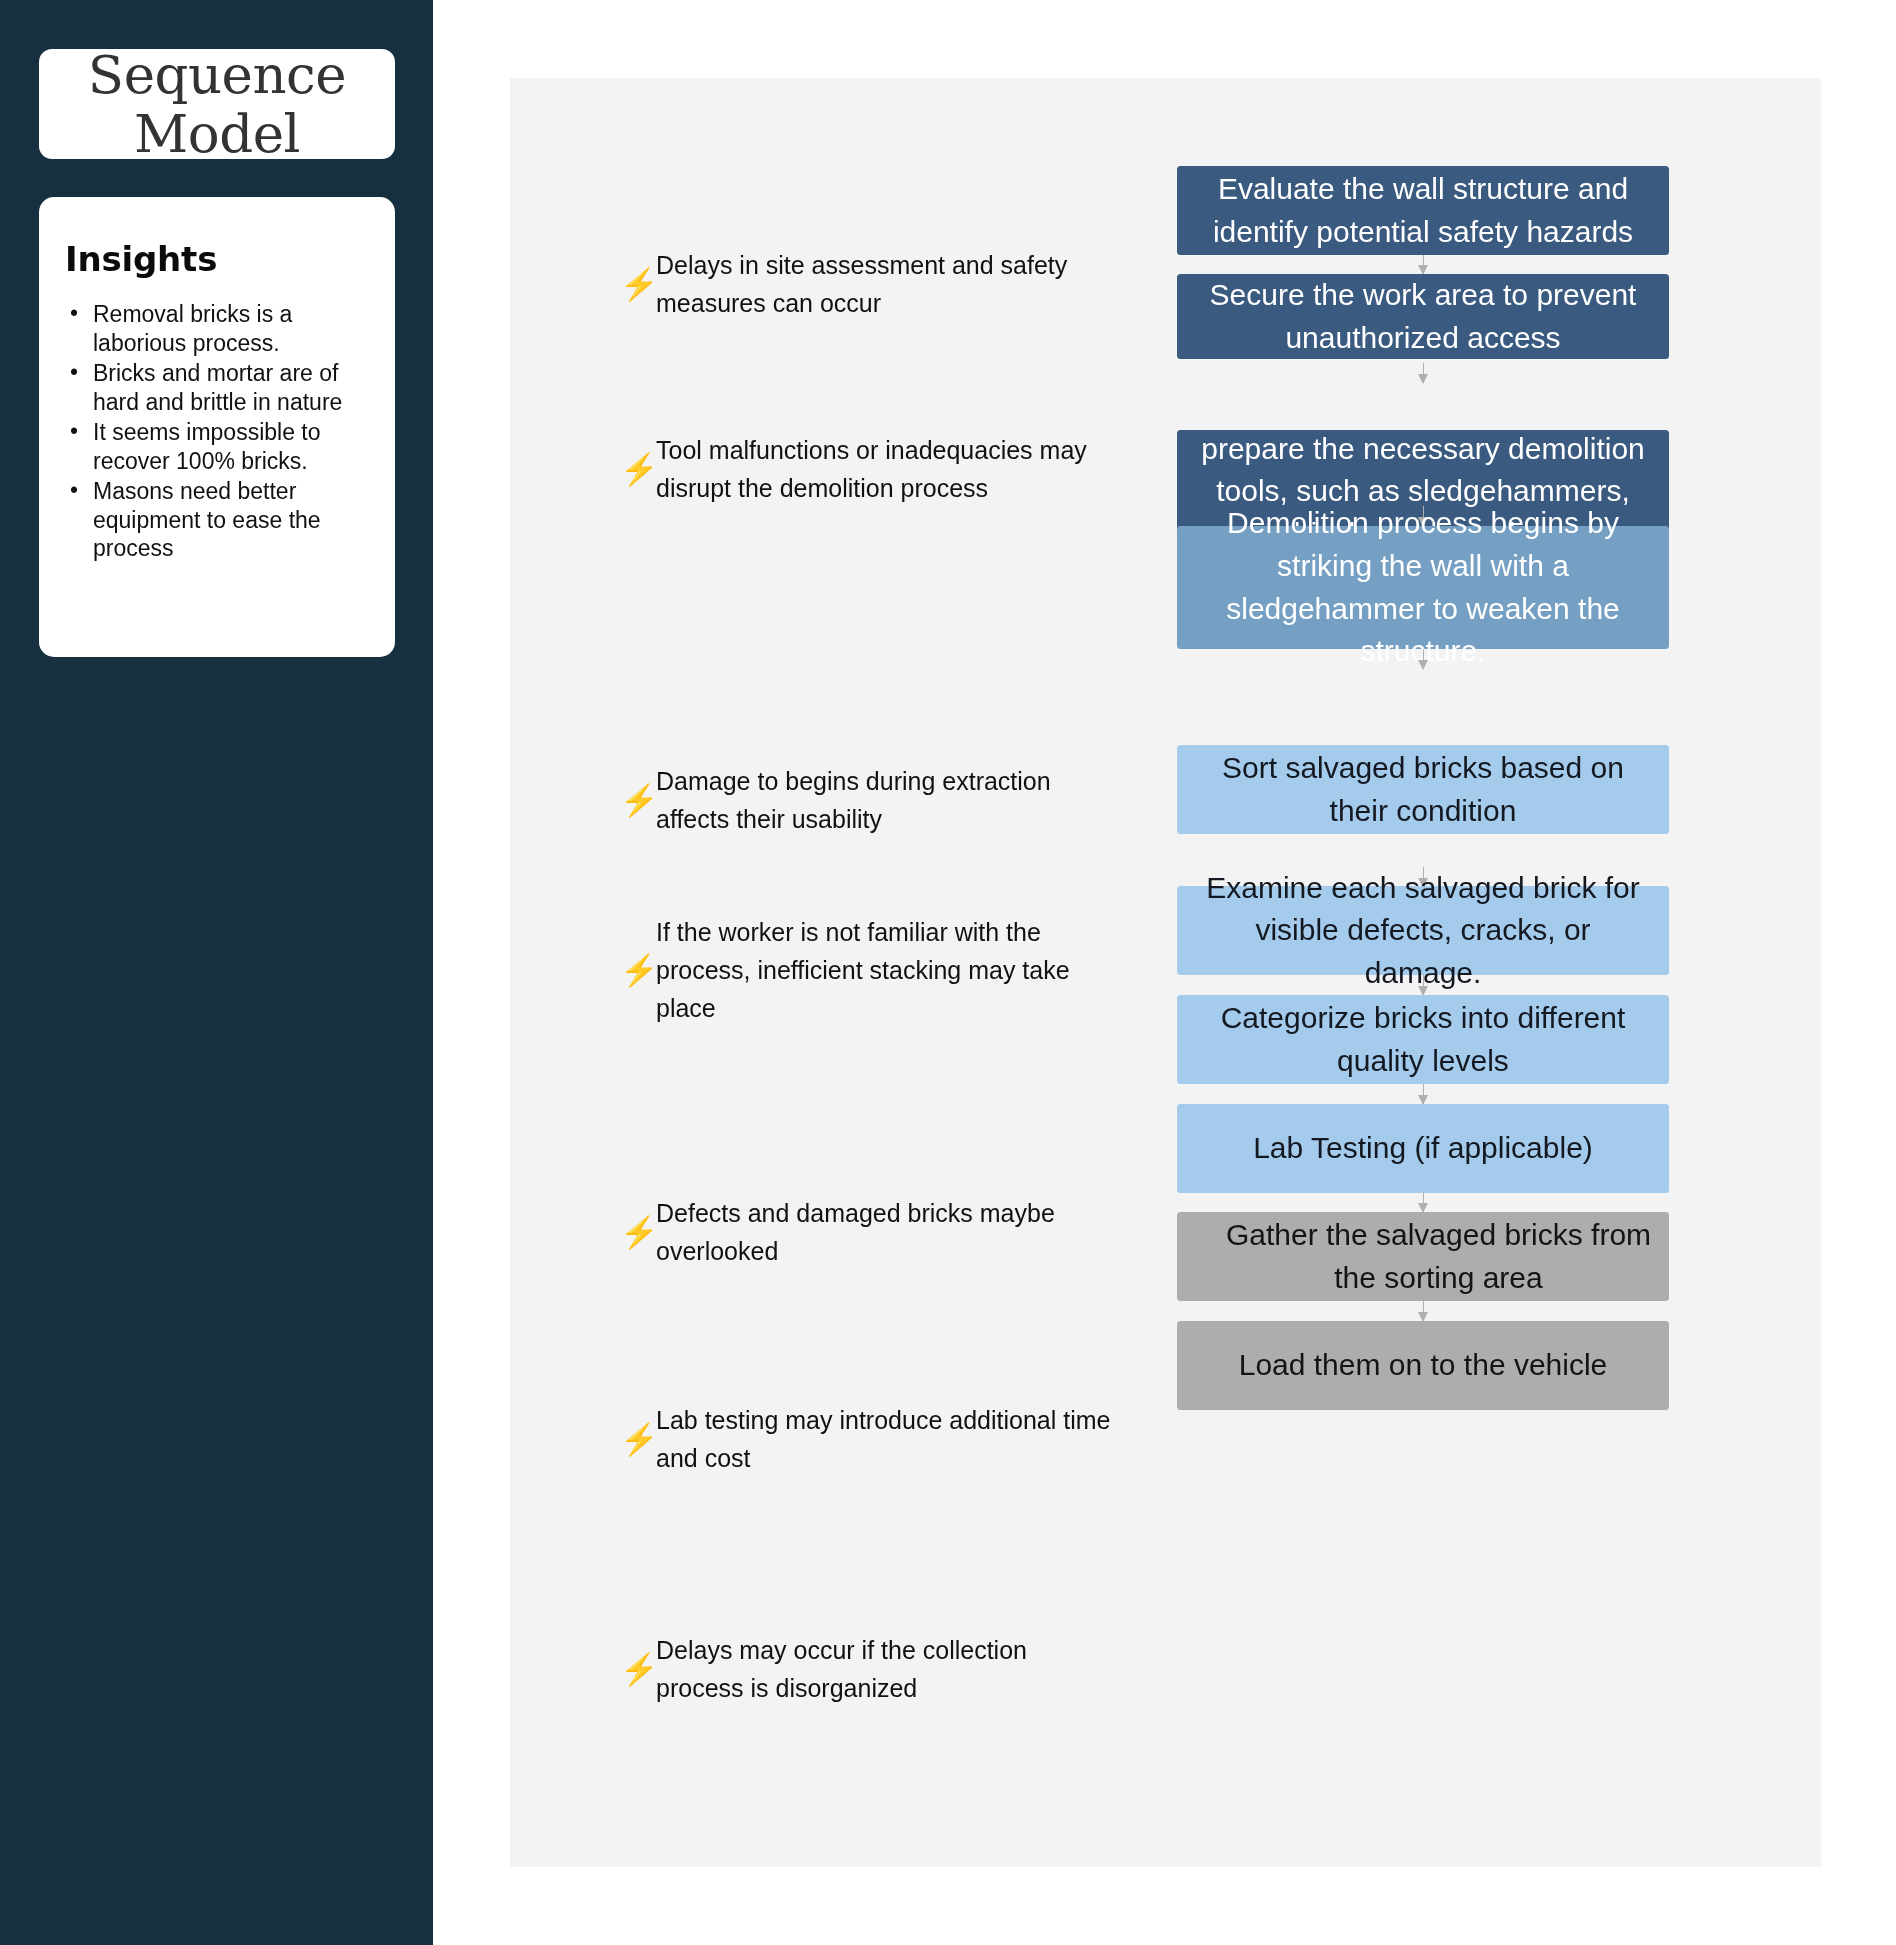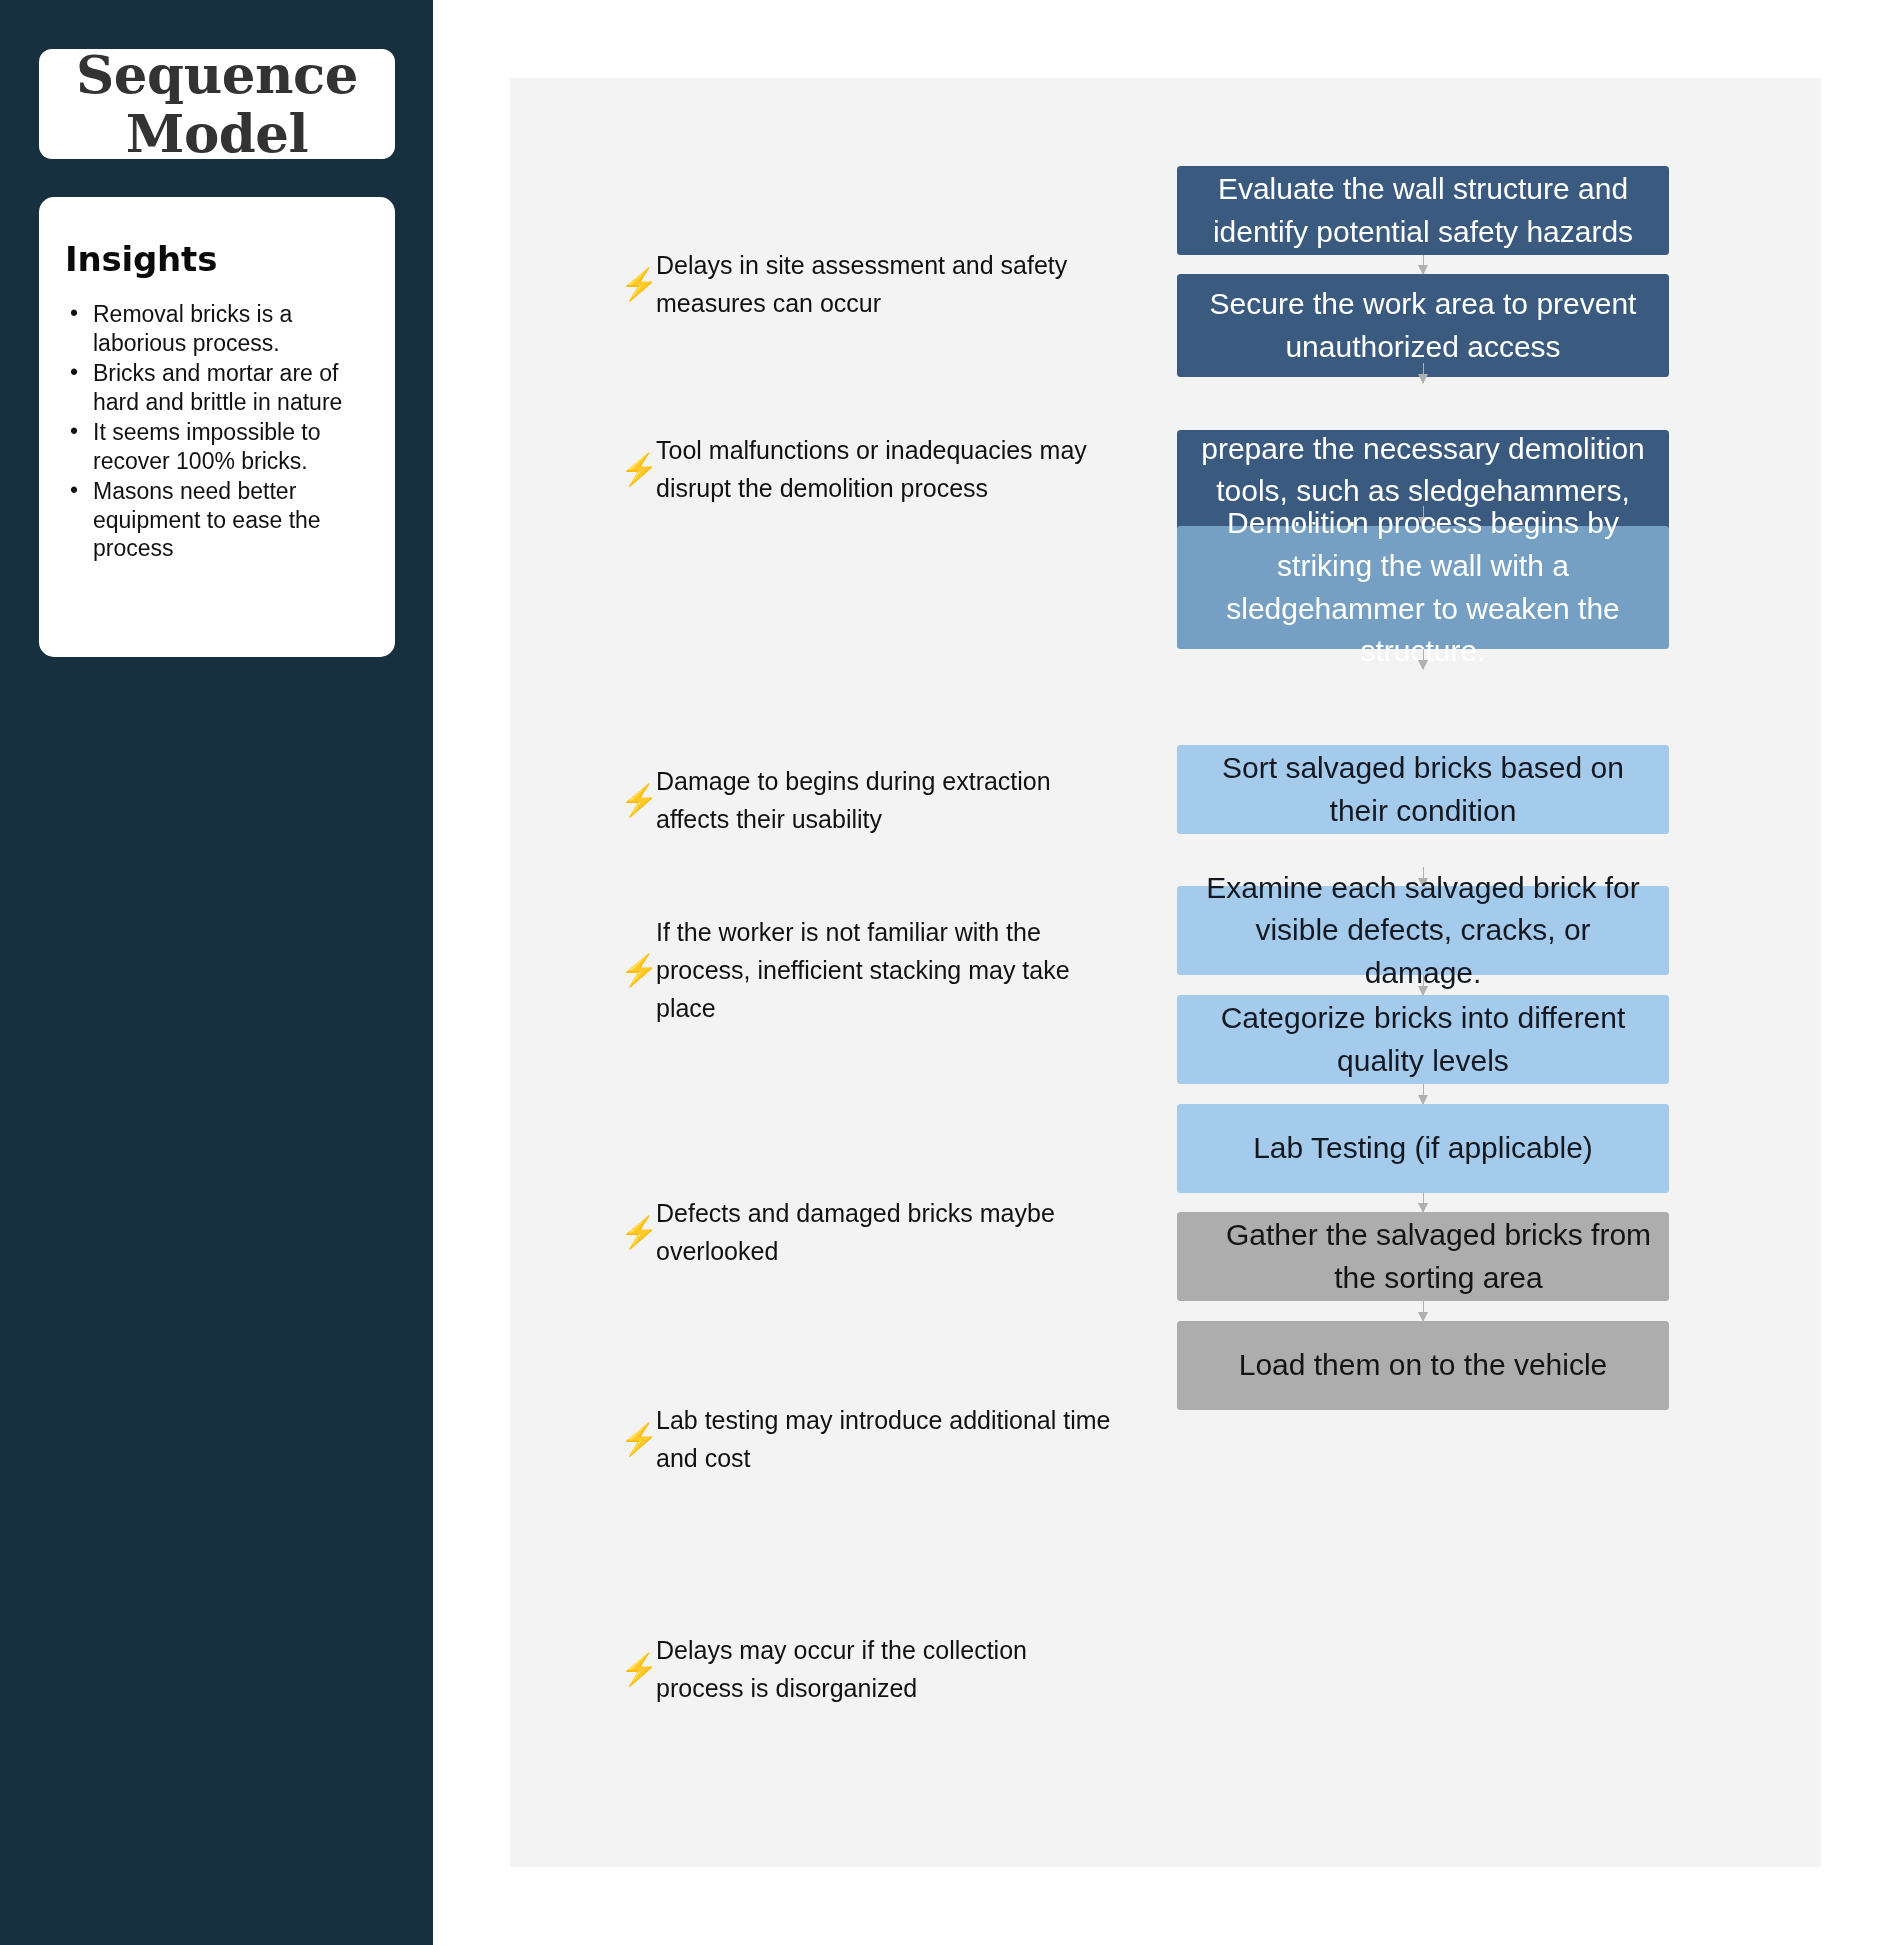--- a/index.html
+++ b/index.html
@@ -31,21 +31,21 @@
     width: 356px;
     height: 110px;
     background: #ffffff;
     border-radius: 13px;
     display: flex;
     align-items: center;
     justify-content: center;
   }
   #title-text {
     font-family: "DejaVu Serif", serif;
-    font-weight: 700;
+    font-weight: 400;
     font-size: 53px;
     line-height: 1.12;
     color: #333333;
     text-align: center;
     letter-spacing: -0.5px;
   }
   #insights-card {
     position: absolute;
     left: 39px;
     top: 197px;
@@ -197,21 +197,21 @@
 <div id="panel">
 
   <div class="flow-box dark" style="top:88px;height:89px;">
       <span>Evaluate the wall structure and identify potential safety hazards</span>
     </div>
   <div class="connector" style="top:177px;height:19px;">
       <span class="stem"></span>
       <span class="head"></span>
     </div>
 
-  <div class="flow-box dark" style="top:196px;height:103px;">
+  <div class="flow-box dark" style="top:196px;height:85px;">
       <span>Secure the work area to prevent unauthorized access</span>
     </div>
   <div class="connector" style="top:285px;height:20px;">
       <span class="stem"></span>
       <span class="head"></span>
     </div>
 
   <div class="flow-box dark" style="top:305px;height:123px;margin-top:47px;">
       <span>prepare the necessary demolition tools, such as sledgehammers, chisels, and crowbars</span>
     </div>

